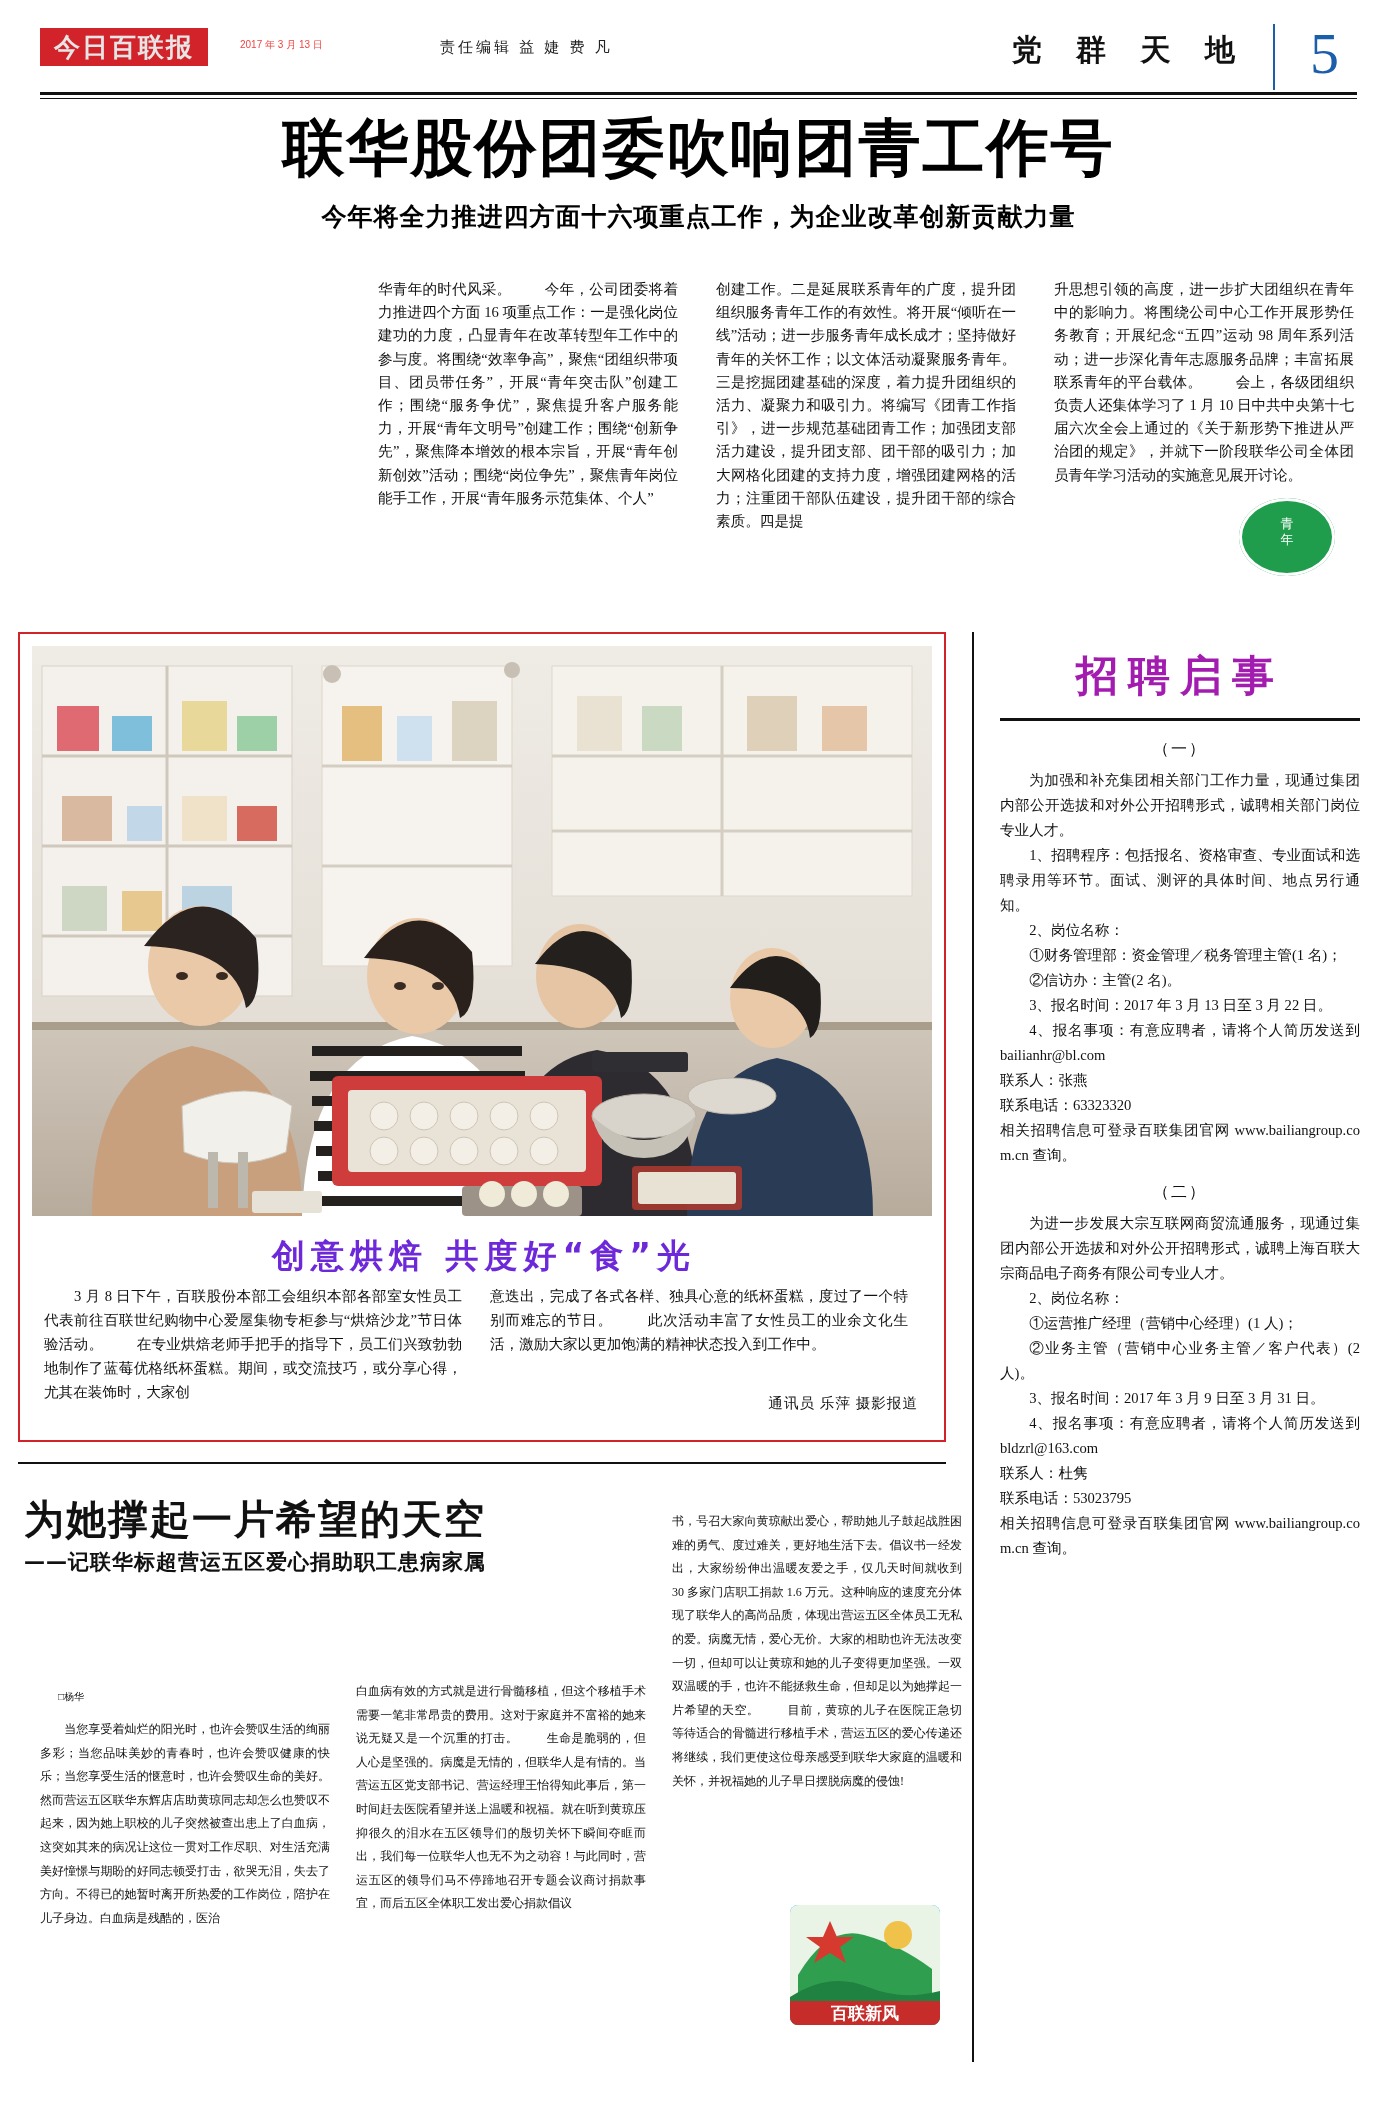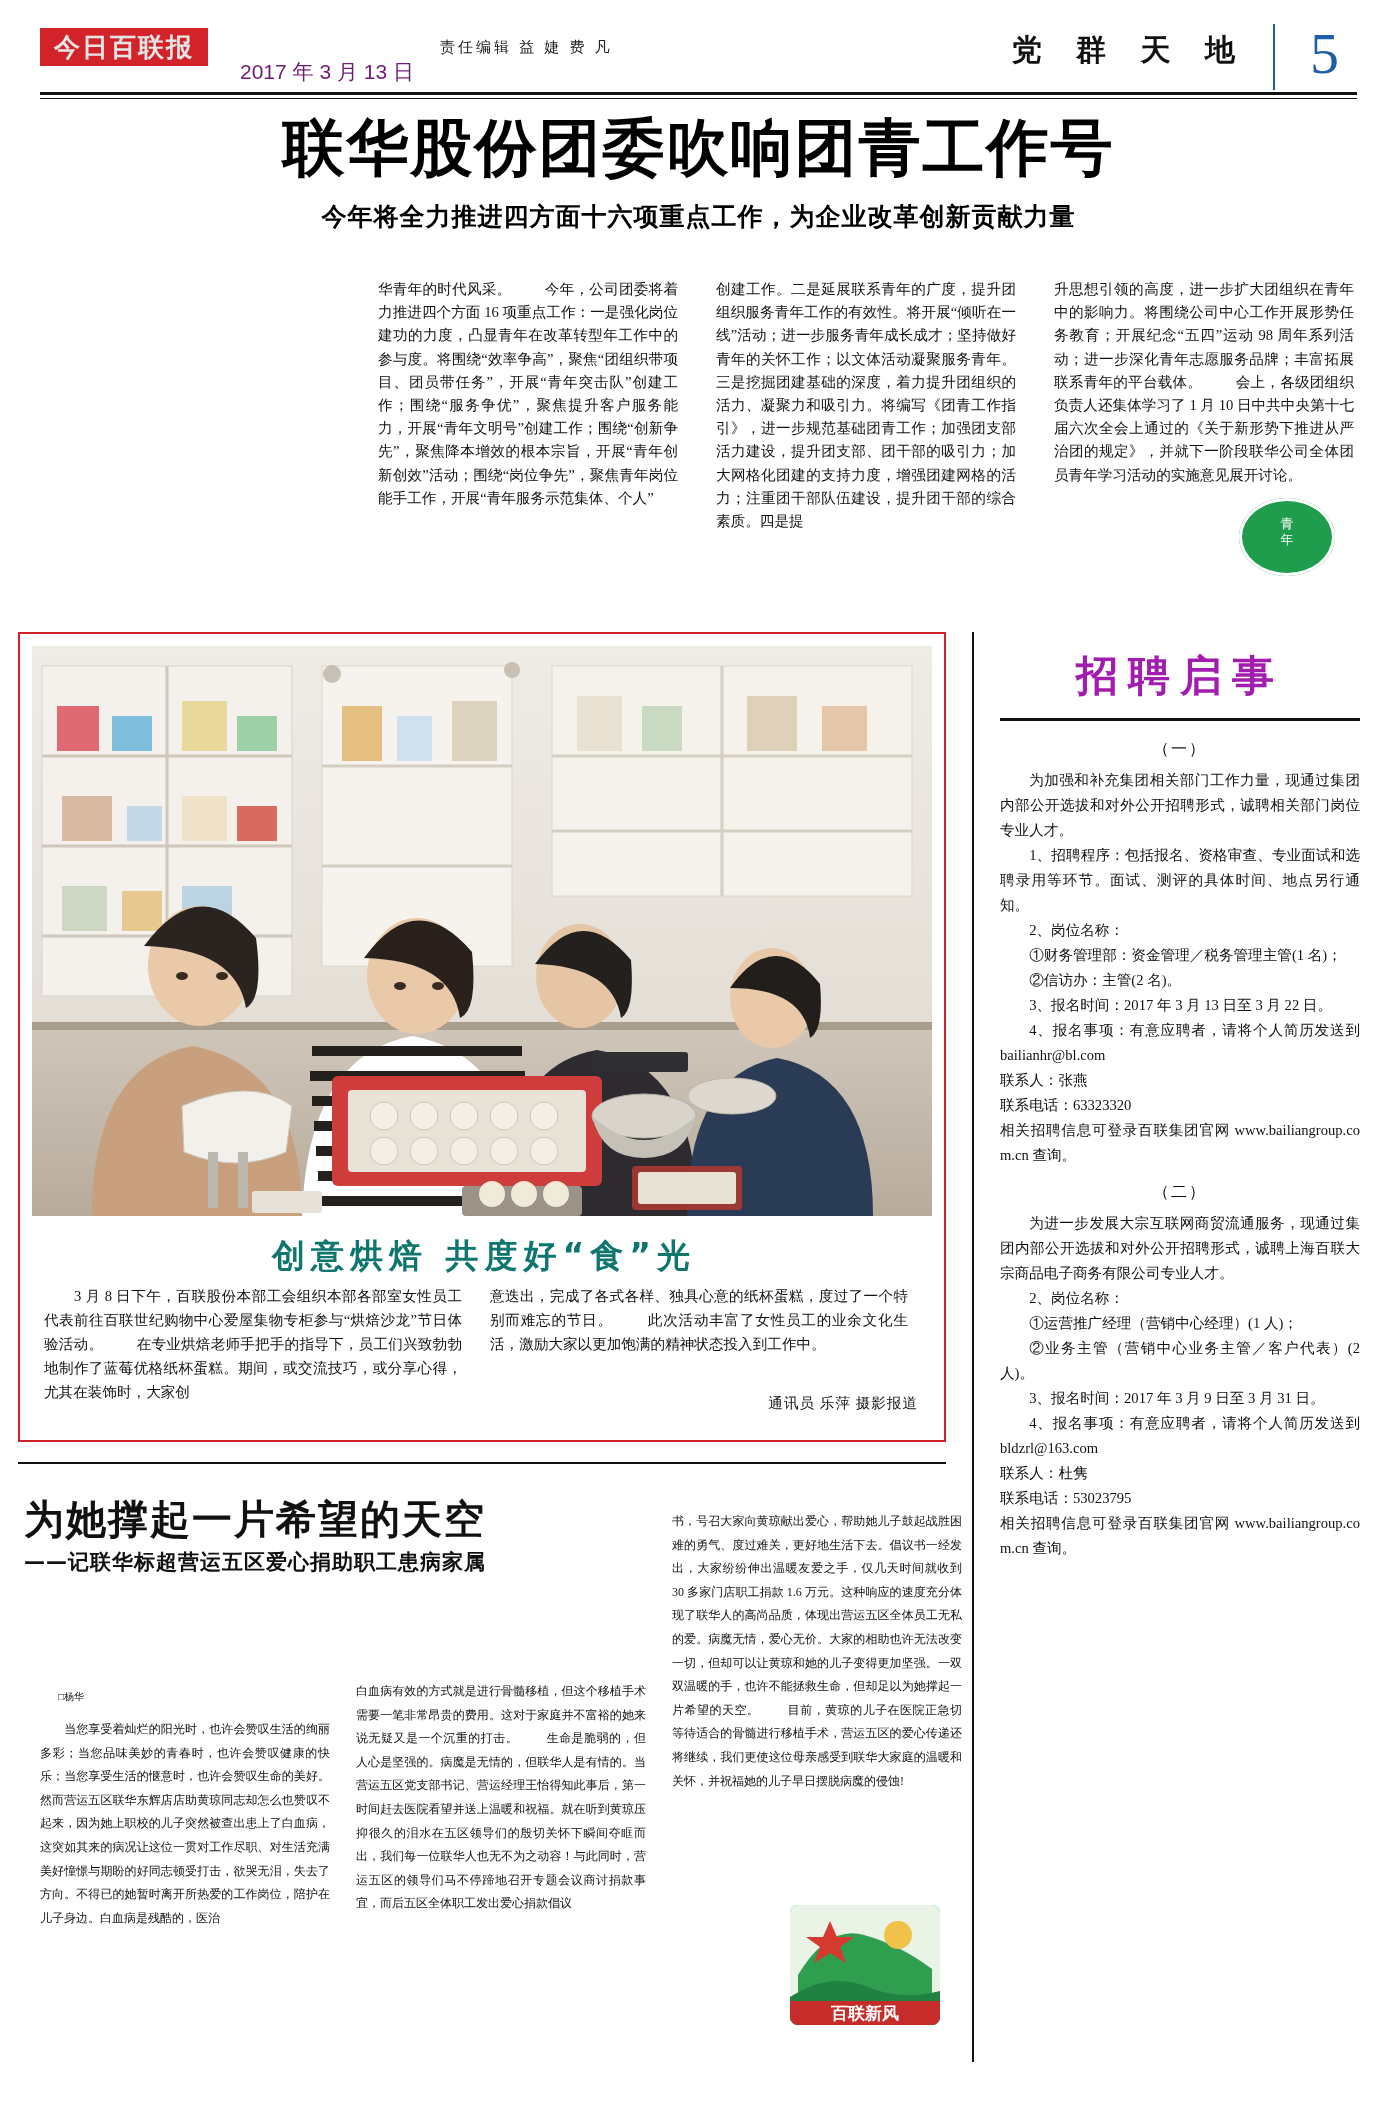--- a/index.html
+++ b/index.html
@@ -11,21 +11,21 @@
     -webkit-font-smoothing:antialiased;
   }
   .page{position:relative;width:1397px;height:2117px;box-sizing:border-box;padding:0;}
   
   .masthead{position:absolute;left:40px;top:28px;right:40px;height:62px;}
   .mh-logo{
     position:absolute;left:0;top:0;width:168px;height:38px;background:#d2232a;color:#e5e5e5;
     font-family:"DejaVu Sans","Liberation Sans",sans-serif;font-weight:bold;font-size:26px;
     letter-spacing:2px;text-align:center;line-height:38px;
   }
-  .mh-date{position:absolute;left:200px;top:10px;font-size:21px;color:#701a75;font-family:"Liberation Sans",sans-serif;margin-top:20px;}
+  .mh-date{position:absolute;left:200px;top:10px;font-size:10px;color:#ef4444;font-family:"Liberation Sans",sans-serif;}
   .mh-editor{position:absolute;left:400px;top:10px;font-size:15px;color:#222;font-family:"Liberation Sans",sans-serif;letter-spacing:3px;}
   .mh-section{position:absolute;right:110px;top:2px;font-size:30px;letter-spacing:12px;font-weight:bold;font-family:"DejaVu Sans","Liberation Sans",sans-serif;}
   .mh-pagenum{position:absolute;right:18px;top:-8px;font-size:58px;color:#1b5faa;font-family:"Liberation Serif",serif;}
   .mh-vline{position:absolute;right:82px;top:-4px;width:2px;height:66px;background:#1b5faa;}
   .mh-rule{position:absolute;left:40px;top:92px;right:40px;height:3px;background:#111;}
   .mh-rule2{position:absolute;left:40px;top:98px;right:40px;height:1px;background:#111;}
 
   
   .headline{
     position:absolute;left:40px;top:112px;width:1317px;text-align:center;
@@ -60,21 +60,21 @@
 
   
   .feature{
     position:absolute;left:18px;top:632px;width:928px;height:810px;
     border:2px solid #d2232a;box-sizing:border-box;background:#fff;
   }
   .photo{position:absolute;left:12px;top:12px;width:900px;height:570px;overflow:hidden;background:#cfc6bd;}
   .ftitle{
     position:absolute;left:0;top:600px;width:928px;text-align:center;
     font-family:"DejaVu Sans","Liberation Sans",sans-serif;font-weight:bold;
-    font-size:33px;letter-spacing:6px;color:#0f766e;
+    font-size:33px;letter-spacing:6px;color:#6d28d9;
   }
   .fbody{position:absolute;top:650px;width:418px;font-size:14.6px;line-height:24px;text-align:justify;}
   .fbody.c1{left:24px;}
   .fbody.c2{left:470px;}
   .fcredit{position:absolute;right:26px;top:760px;font-size:14.6px;letter-spacing:1px;}
 
   
   .art2-title{
     position:absolute;left:24px;top:1492px;width:560px;
     font-family:"DejaVu Sans","Liberation Sans",sans-serif;font-weight:bold;

